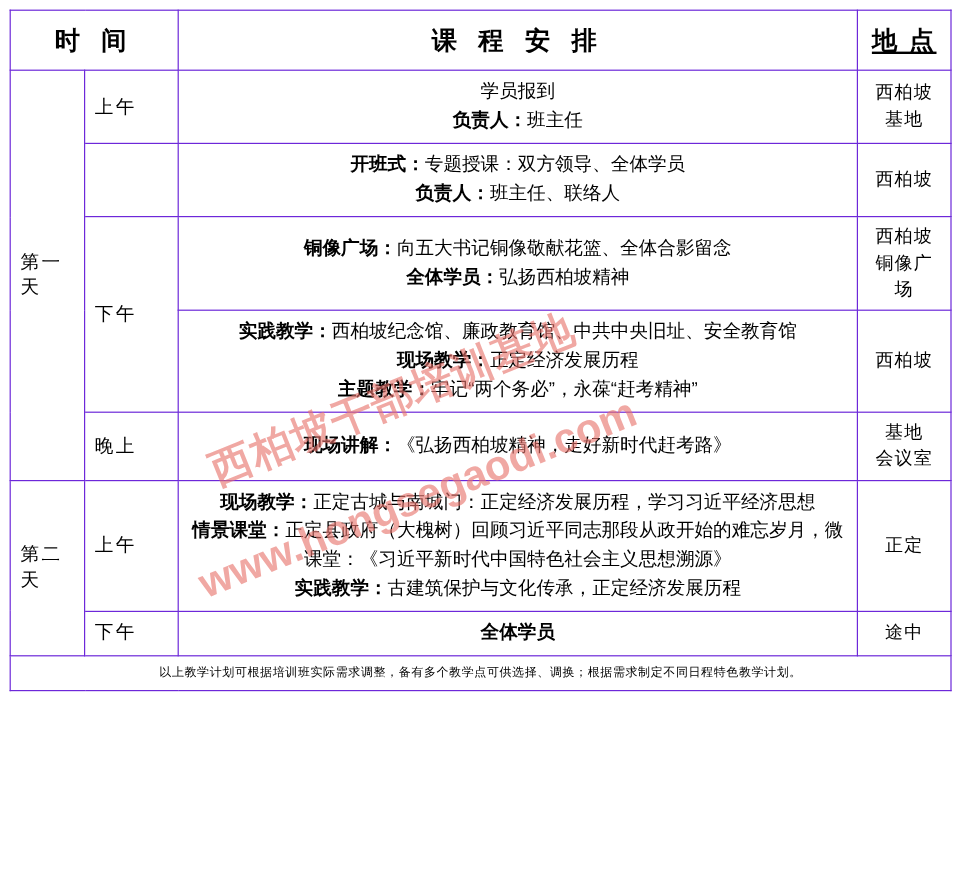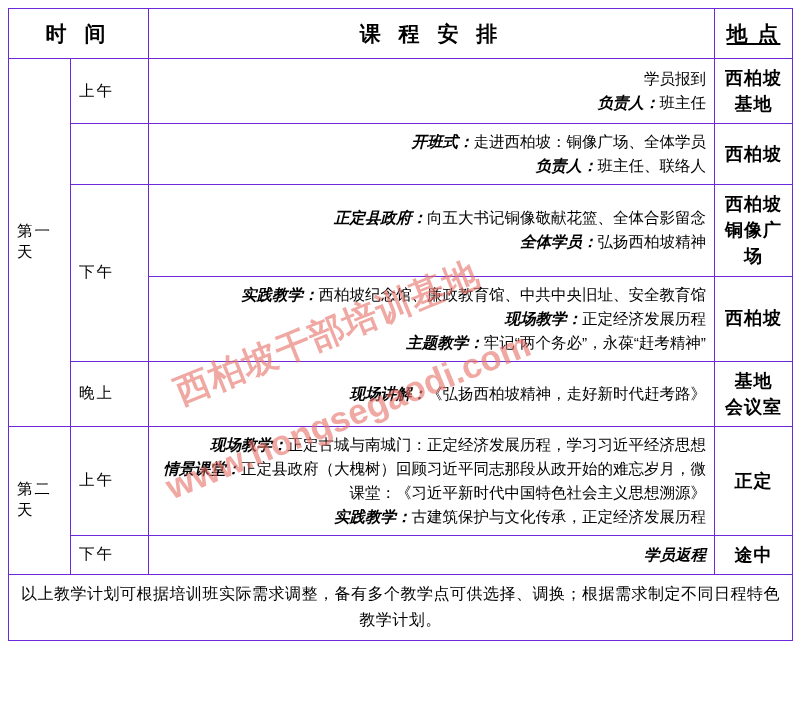--- a/index.html
+++ b/index.html
@@ -60,42 +60,40 @@
   .col-main  { width: 566px; }
   .col-place { width: 78px; }
 
   td.day, td.part {
     text-align: left;
     font-size: 15.5px;
     letter-spacing: 2px;
   }
   td.place {
     text-align: center;
-    font-size: 18px;
+    font-size: 15px;
     line-height: 1.45;
     letter-spacing: 1px;
-    font-weight: bold;
   }
 
   td.main {
     font-size: 15.5px;
     line-height: 1.55;
-    text-align: right;
+    text-align: center;
     padding: 7px 9px;
   }
   td.main .line {
     white-space: normal;
   }
   .lbl {
     font-weight: bold;
-    font-style: italic;
   }
 
   td.footer {
-    font-size: 16px;
+    font-size: 10px;
     line-height: 1.65;
     text-align: center;
     padding: 9px 14px;
     letter-spacing: 0.5px;
   }
 
   
   .watermark {
     position: absolute;
     left: 0;
@@ -152,30 +150,30 @@
         <td class="main">
           <div class="line"><span>学员报到</span></div>
           <div class="line"><span class="lbl">负责人：</span><span>班主任</span></div>
         </td>
         <td class="place">西柏坡<br>基地</td>
       </tr>
 
       <tr>
         <td class="part"></td>
         <td class="main">
-          <div class="line"><span class="lbl">开班式：</span><span>走进西柏坡：铜像广场、全体学员</span></div>
+          <div class="line"><span class="lbl">开班式：</span><span>专题授课：双方领导、全体学员</span></div>
           <div class="line"><span class="lbl">负责人：</span><span>班主任、联络人</span></div>
         </td>
         <td class="place">西柏坡</td>
       </tr>
 
       <tr>
         <td class="part" rowspan="2">下午</td>
         <td class="main">
-          <div class="line"><span class="lbl">正定县政府：</span><span>向五大书记铜像敬献花篮、全体合影留念</span></div>
+          <div class="line"><span class="lbl">铜像广场：</span><span>向五大书记铜像敬献花篮、全体合影留念</span></div>
           <div class="line"><span class="lbl">全体学员：</span><span>弘扬西柏坡精神</span></div>
         </td>
         <td class="place">西柏坡<br>铜像广场</td>
       </tr>
 
       <tr>
         <td class="main">
           <div class="line"><span class="lbl">实践教学：</span><span>西柏坡纪念馆、廉政教育馆、中共中央旧址、安全教育馆</span></div>
           <div class="line"><span class="lbl">现场教学：</span><span>正定经济发展历程</span></div>
           <div class="line"><span class="lbl">主题教学：</span><span>牢记“两个务必”，永葆“赶考精神”</span></div>
@@ -198,21 +196,21 @@
           <div class="line"><span class="lbl">现场教学：</span><span>正定古城与南城门：正定经济发展历程，学习习近平经济思想</span></div>
           <div class="line"><span class="lbl">情景课堂：</span><span>正定县政府（大槐树）回顾习近平同志那段从政开始的难忘岁月，微课堂：《习近平新时代中国特色社会主义思想溯源》</span></div>
           <div class="line"><span class="lbl">实践教学：</span><span>古建筑保护与文化传承，正定经济发展历程</span></div>
         </td>
         <td class="place">正定</td>
       </tr>
 
       <tr>
         <td class="part">下午</td>
         <td class="main">
-          <div class="line"><span class="lbl">学员返程</span></div>
+          <div class="line"><span class="lbl">全体学员</span></div>
         </td>
         <td class="place">途中</td>
       </tr>
 
       <tr>
         <td class="footer" colspan="4">以上教学计划可根据培训班实际需求调整，备有多个教学点可供选择、调换；根据需求制定不同日程特色教学计划。</td>
       </tr>
     </tbody>
   </table>
 </div>

